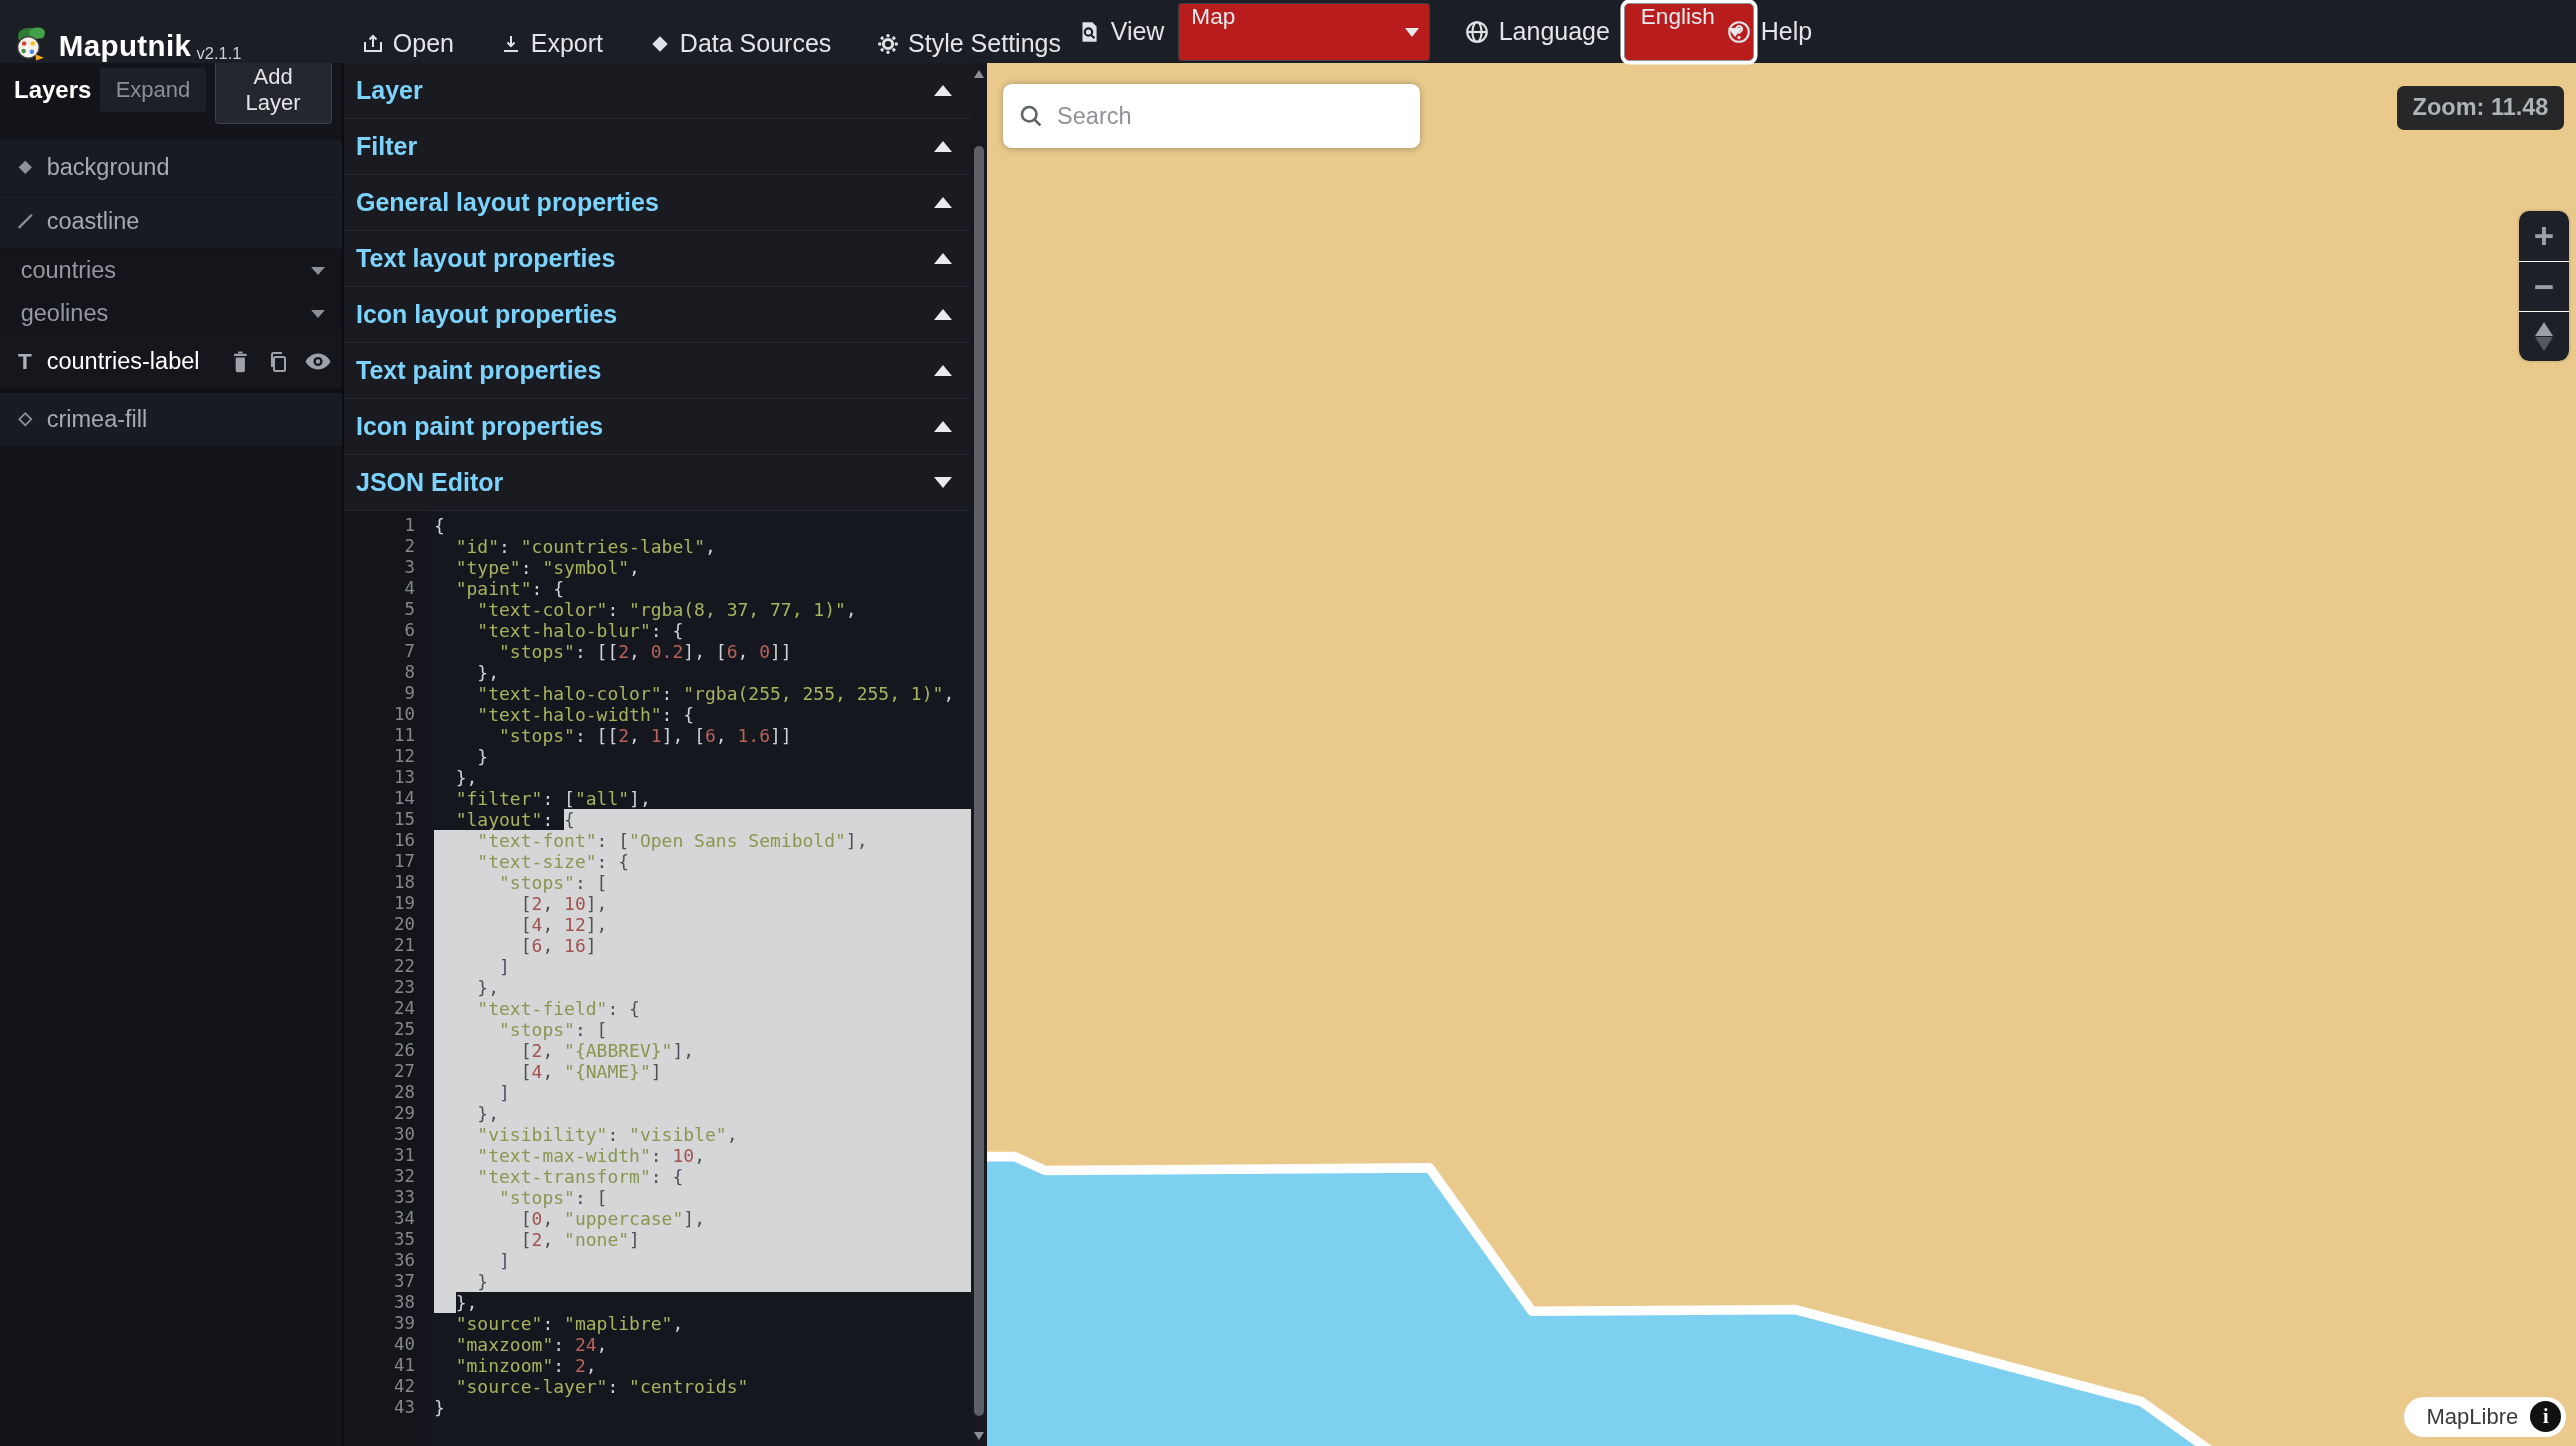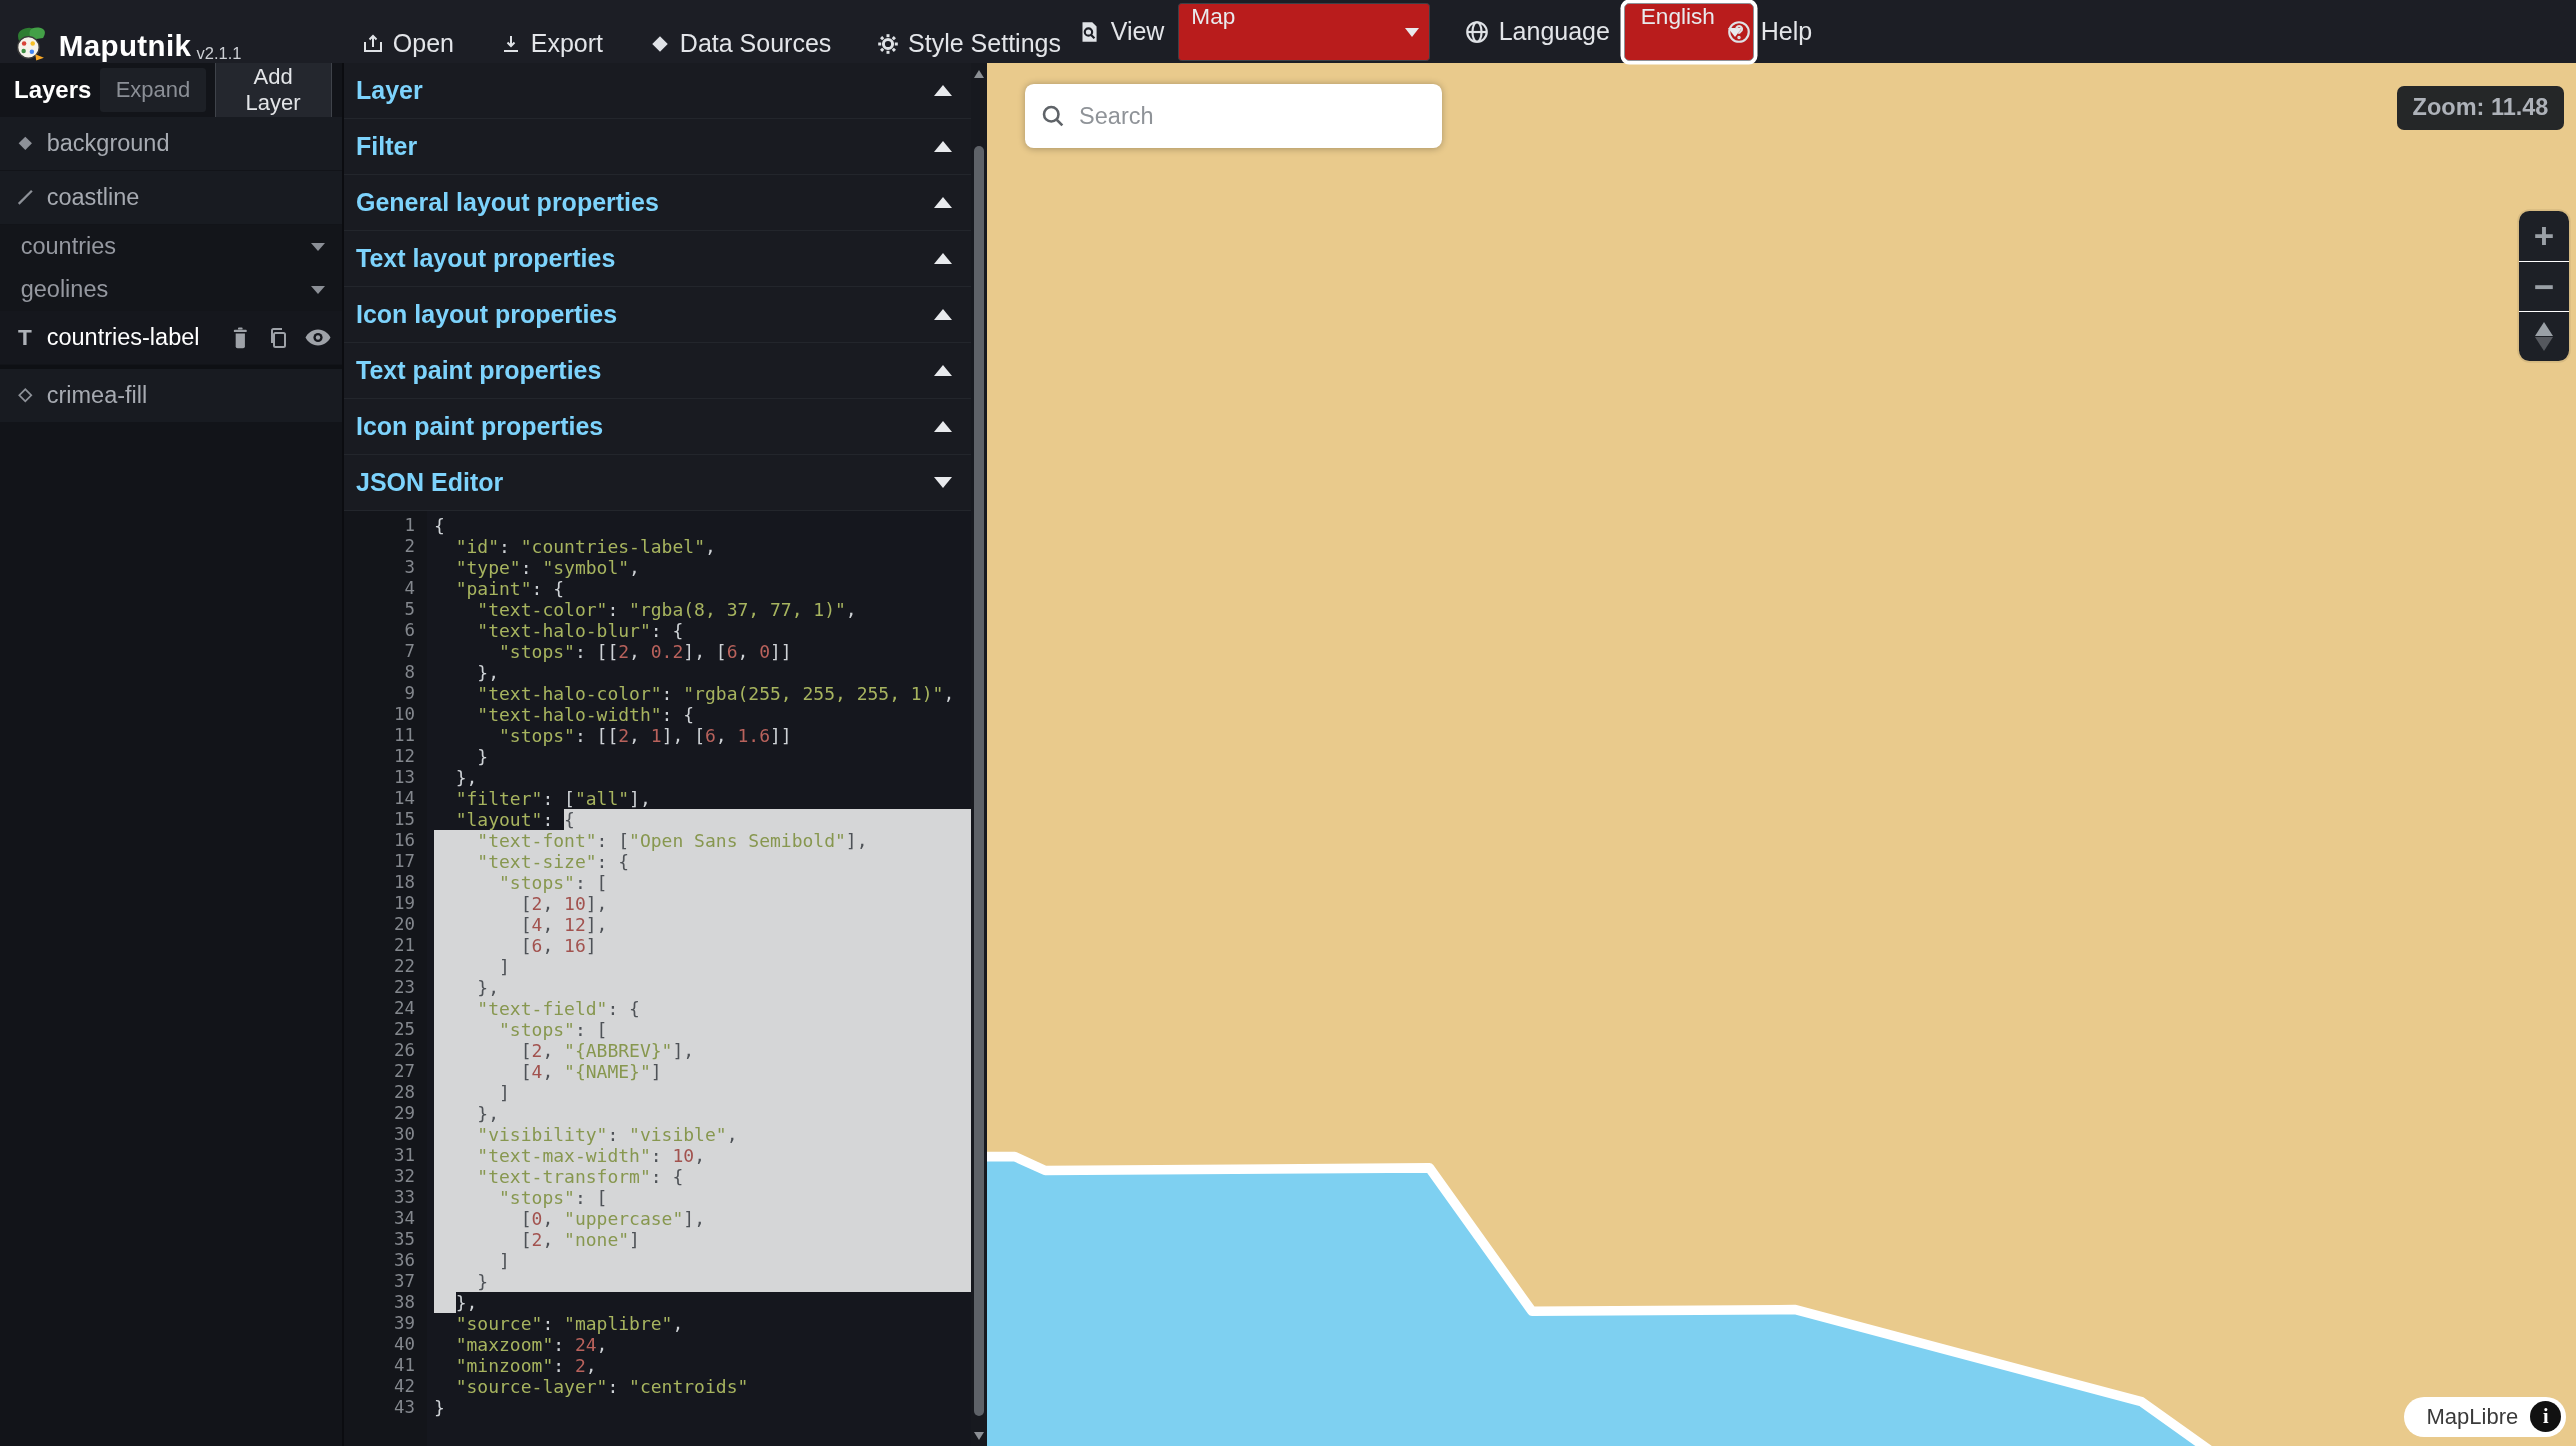--- a/index.html
+++ b/index.html
@@ -19,21 +19,21 @@
                position:relative; }
   .tb-select .caret { position:absolute; right:10.4px; top:50%; margin-top:-3.5px; width:0; height:0;
                       border-left:7.8px solid transparent; border-right:7.8px solid transparent; border-top:9.6px solid #e8eaed; }
   .tb-select.focused { border:1.7px solid #8f9297; box-shadow:0 0 0 3.5px #ffffff; border-radius:5.2px; }
   .icon-svg { display:block; }
 
   
   .app { display:flex; height:1384px; }
 
   
-  .sidebar { width:344px; background:#121419; border-right:2.6px solid #0b0c10; display:flex; flex-direction:column; }
+  .sidebar { width:344px; background:#121419; border-right:2.6px solid #0b0c10; display:flex; flex-direction:column;gap:24px; }
   .sidebar-header { height:54px; display:flex; align-items:center; padding:0 10.4px 0 14px; gap:8.7px; }
   .sidebar-title { font-size:24px; font-weight:bold; color:#ffffff; flex:1; }
   .btn-expand { background:#1d2026; border:none; color:#8b8f96; font-size:22px; padding:8.7px 15.6px; border-radius:3.5px; cursor:pointer; font-family:inherit; }
   .btn-addlayer { background:#24272e; border:1.7px solid #3f434a; color:#e3e5e8; font-size:22px; padding:7px 14px; border-radius:3.5px; cursor:pointer; font-family:inherit; }
   .layer-list { display:flex; flex-direction:column; }
   .lrow { display:flex; align-items:center; padding:0 10.4px 0 12px; cursor:pointer; }
   .lrow.layer { height:54px; background:#181b21; border-bottom:0.9px solid #121419; color:#a6aab1; }
   .lrow.group { height:43px; background:#13151a; color:#9598a0; }
   .lrow.selected { background:#15171d; color:#ffffff; }
   .lrow .licon { width:26px; display:flex; justify-content:center; align-items:center; color:#8d9198; }
@@ -73,21 +73,21 @@
   
   .pscroll { width:15.6px; background:#17191f; position:relative; }
   .pscroll .sb-up { position:absolute; top:7px; left:2.6px; width:0; height:0; border-left:5.2px solid transparent; border-right:5.2px solid transparent; border-bottom:8.7px solid #8b8f94; }
   .pscroll .sb-down { position:absolute; bottom:7px; left:2.6px; width:0; height:0; border-left:5.2px solid transparent; border-right:5.2px solid transparent; border-top:8.7px solid #8b8f94; }
   .pscroll .sb-thumb { position:absolute; left:2.6px; top:83px; bottom:31px; width:10.4px; background:#5e6268; border-radius:6px; }
 
   
   .map { flex:1; position:relative; overflow:hidden; }
   .map svg.coast { position:absolute; left:0; top:0; }
   .search-box { position:absolute; left:16.5px; top:21px; width:417px; height:64px; background:#ffffff;
-                border-radius:8.7px; box-shadow:0 0.9px 7px rgba(0,0,0,.28); display:flex; align-items:center; padding:0 14px;margin-left:22px; }
+                border-radius:8.7px; box-shadow:0 0.9px 7px rgba(0,0,0,.28); display:flex; align-items:center; padding:0 14px; }
   .search-box input { border:none; outline:none; flex:1; font-size:23.5px; color:#333; margin-left:12px; font-family:inherit; background:transparent; }
   .search-box input::placeholder { color:#8f9398; }
   .zoom-badge { position:absolute; right:12px; top:22.6px; background:rgba(26,29,35,.95); color:#aeb2b9;
                 font-size:23.5px; font-weight:bold; padding:8.7px 15.6px; border-radius:7px; }
   .zoom-ctl { position:absolute; right:7px; top:148px; width:50px; background:#1d2026; border-radius:10.4px;
               box-shadow:0 0 0 1.7px rgba(0,0,0,.08); overflow:hidden; }
   .zoom-btn { height:50px; display:flex; align-items:center; justify-content:center; color:#9aa0a6;
               font-size:35px; font-weight:bold; cursor:pointer; }
   .zoom-btn + .zoom-btn { border-top:1.7px solid #ffffff; }
   .compass { display:flex; flex-direction:column; align-items:center; gap:1.7px; }

